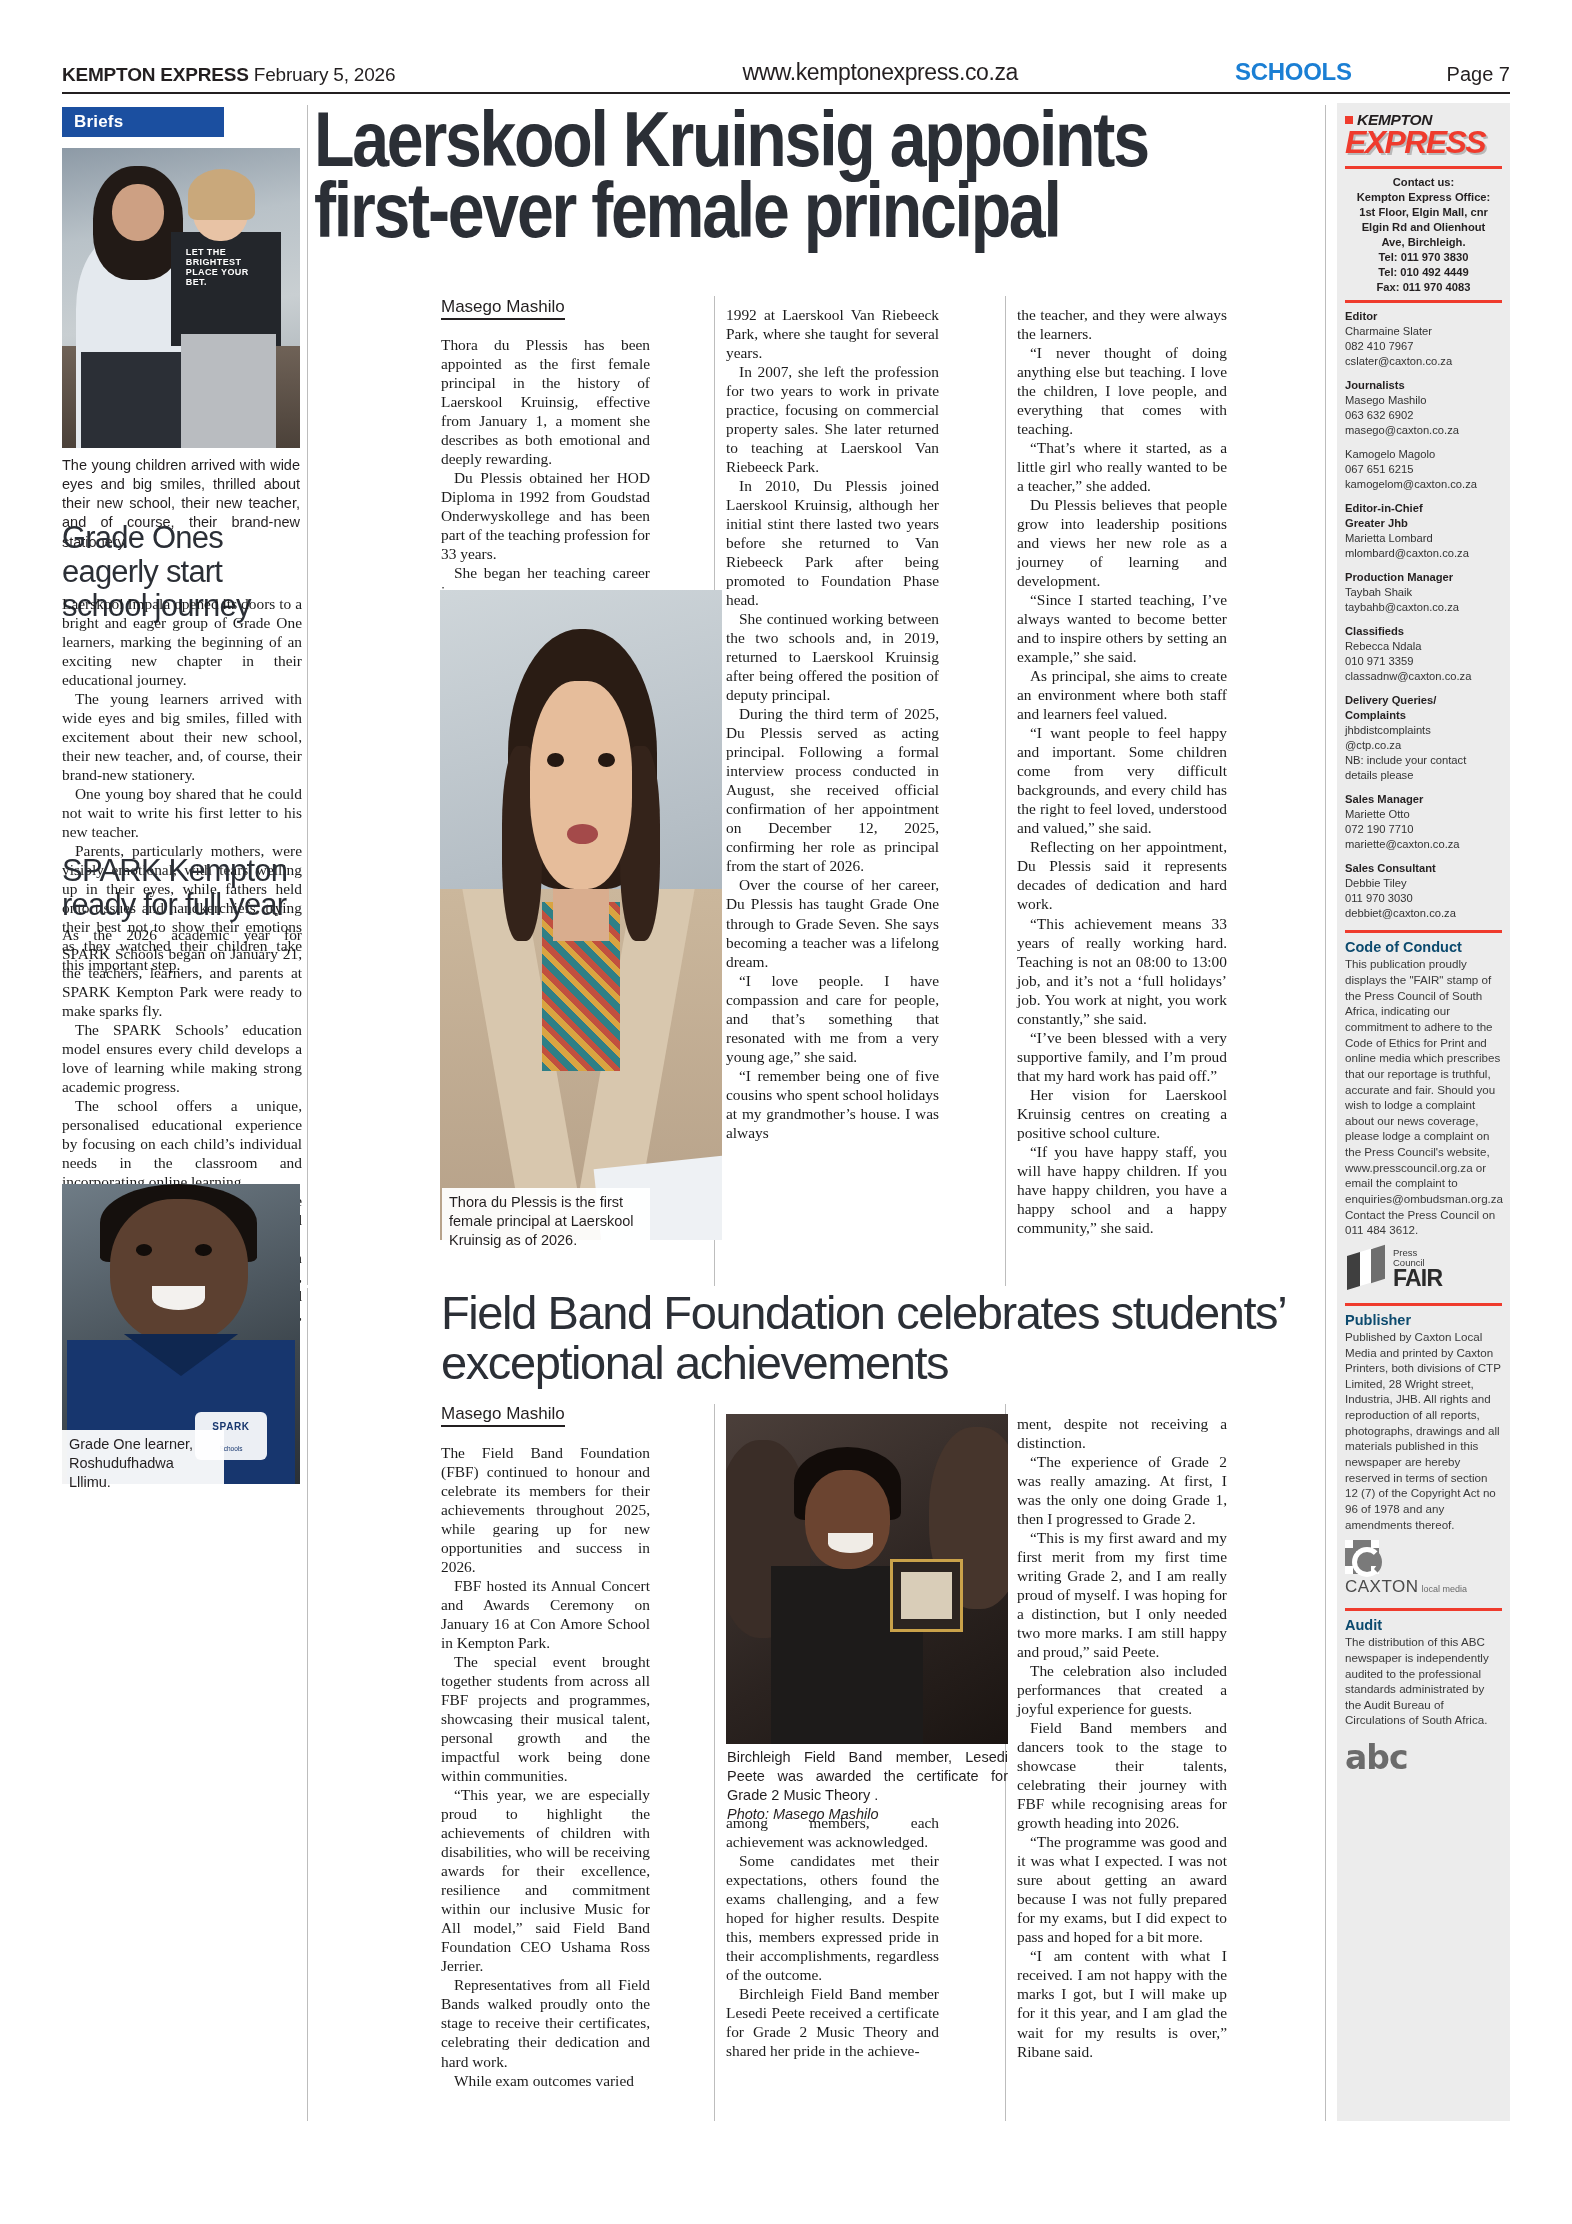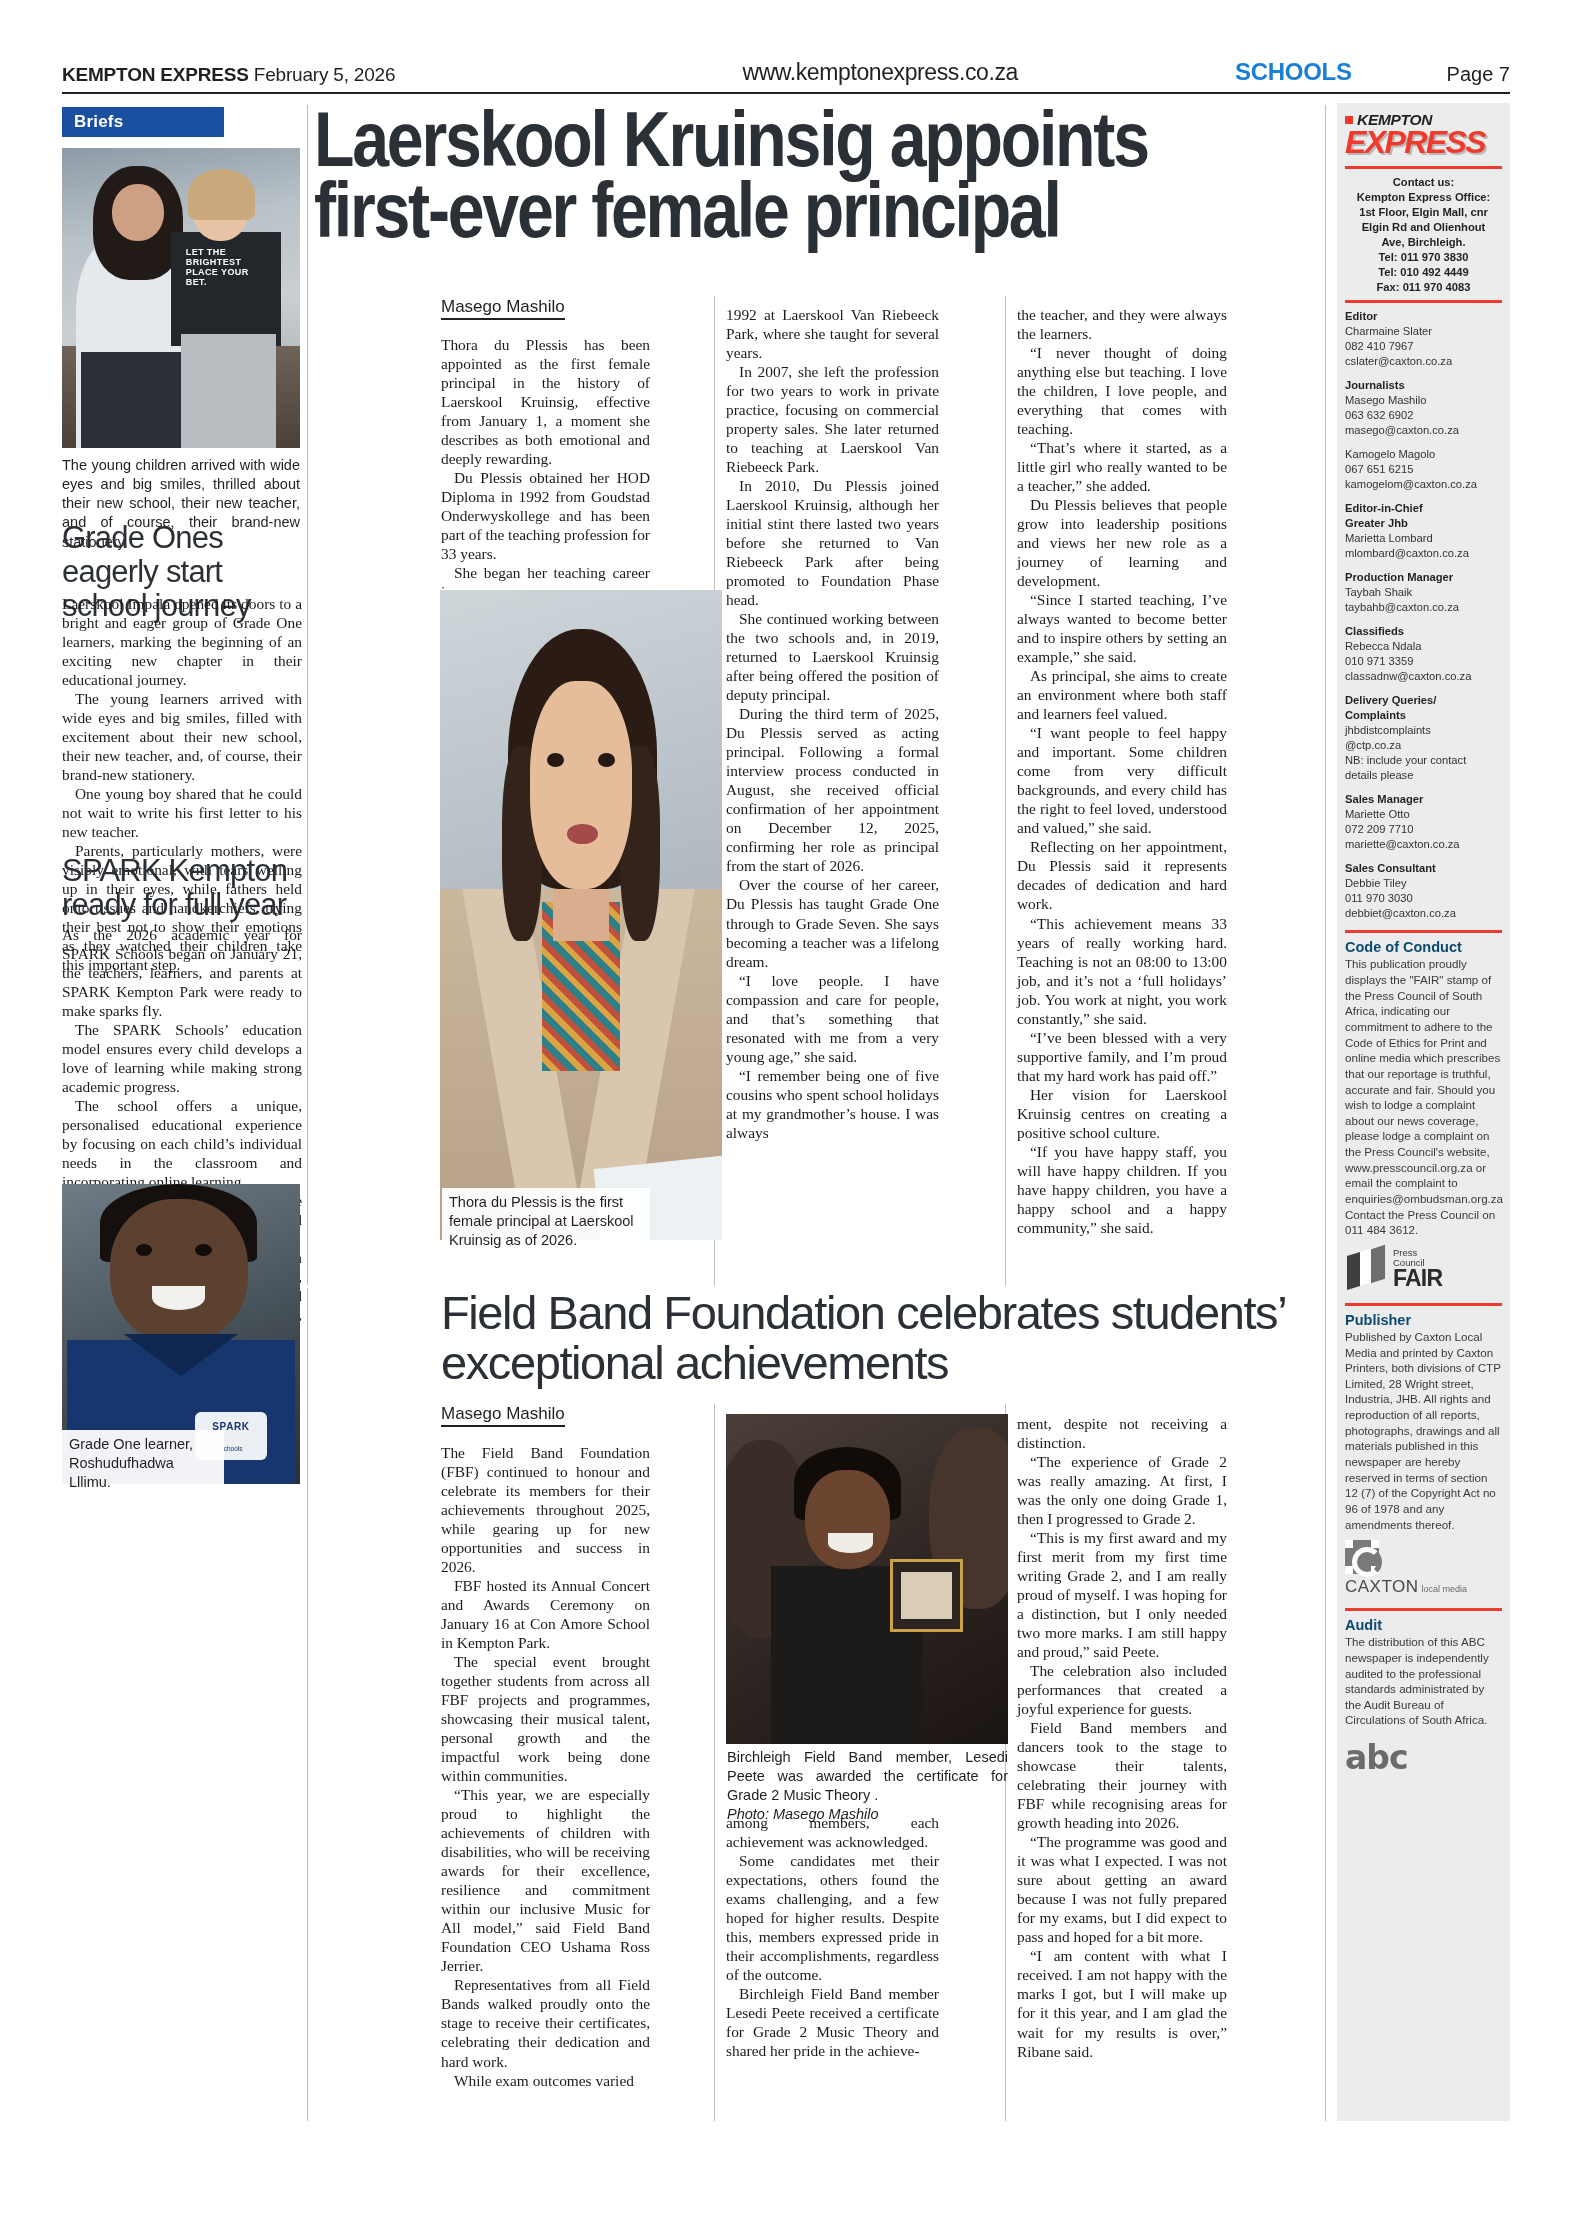--- a/index.html
+++ b/index.html
@@ -482,21 +482,21 @@
 Complaints</div>
       <div>jhbdistcomplaints</div>
       <div>@ctp.co.za</div>
       <div>NB: include your contact</div>
       <div>details please</div>
     </div>
 
     <div class="sb-block">
       <div class="h">Sales Manager</div>
       <div>Mariette Otto</div>
-      <div>072 209 7710</div>
+      <div>072 190 7710</div>
       <div>mariette@caxton.co.za</div>
     </div>
 
     <div class="sb-block">
       <div class="h">Sales Consultant</div>
       <div>Debbie Tiley</div>
       <div>011 970 3030</div>
       <div>debbiet@caxton.co.za</div>
     </div>
 

